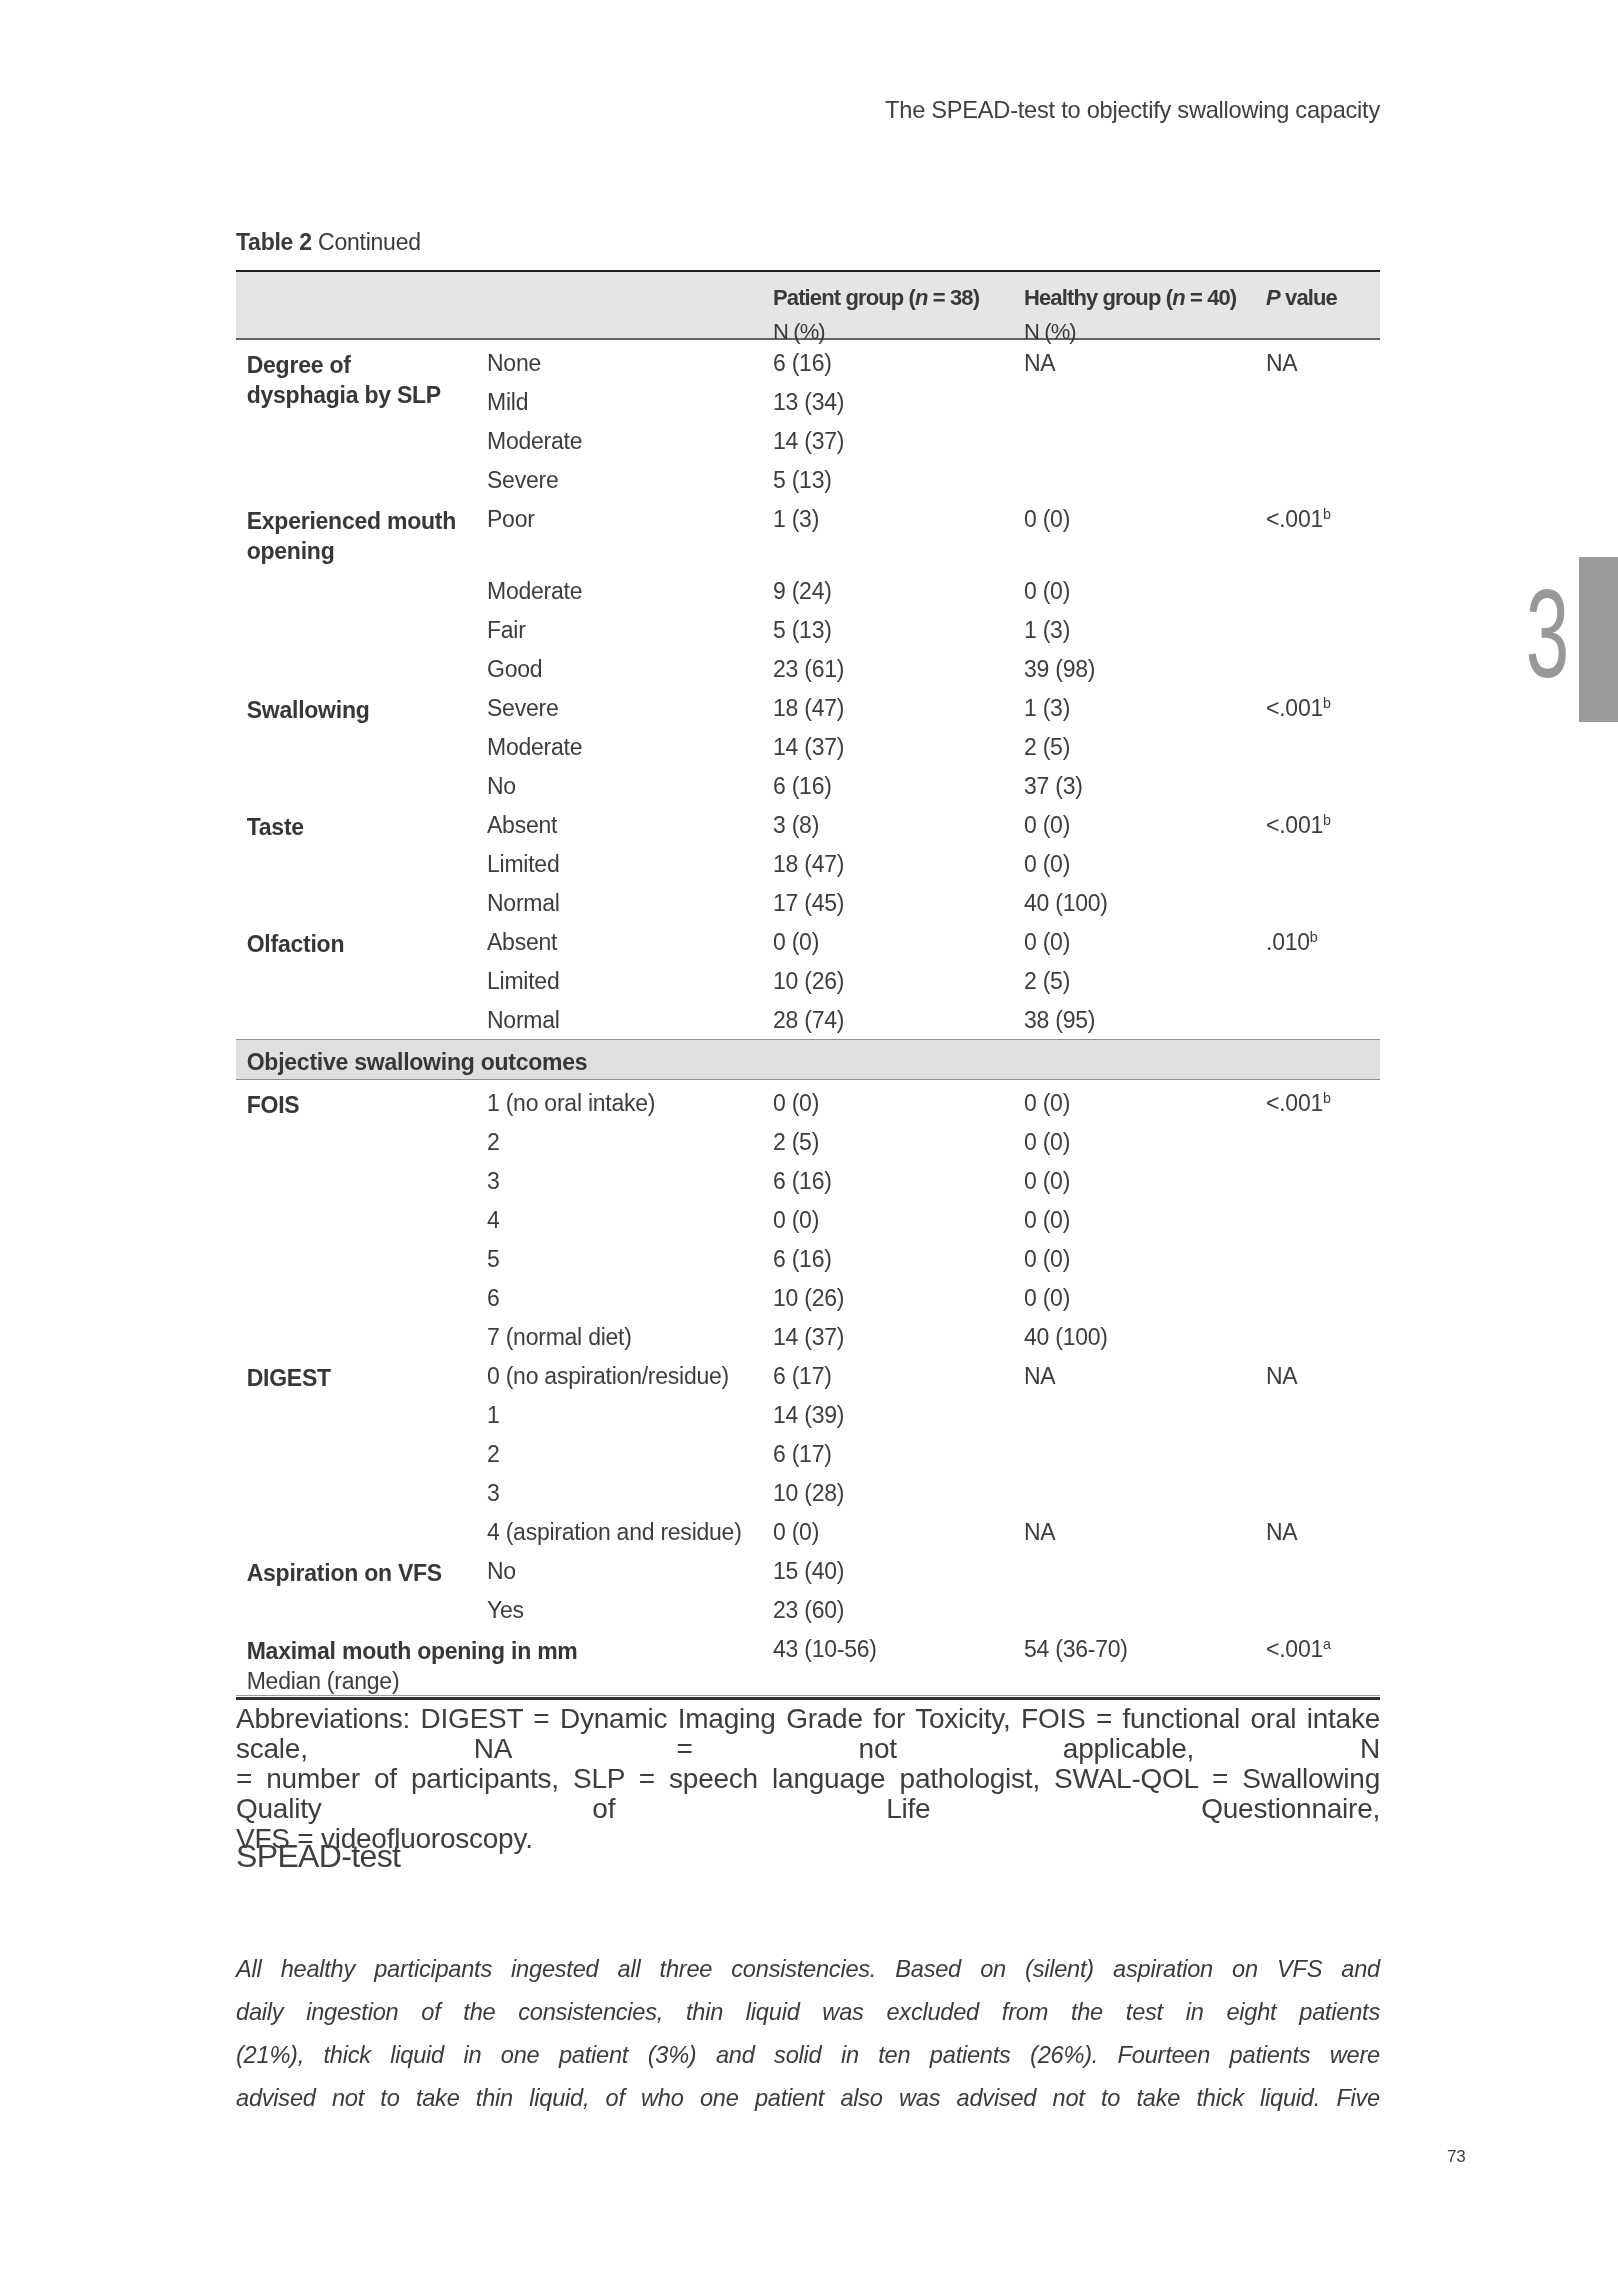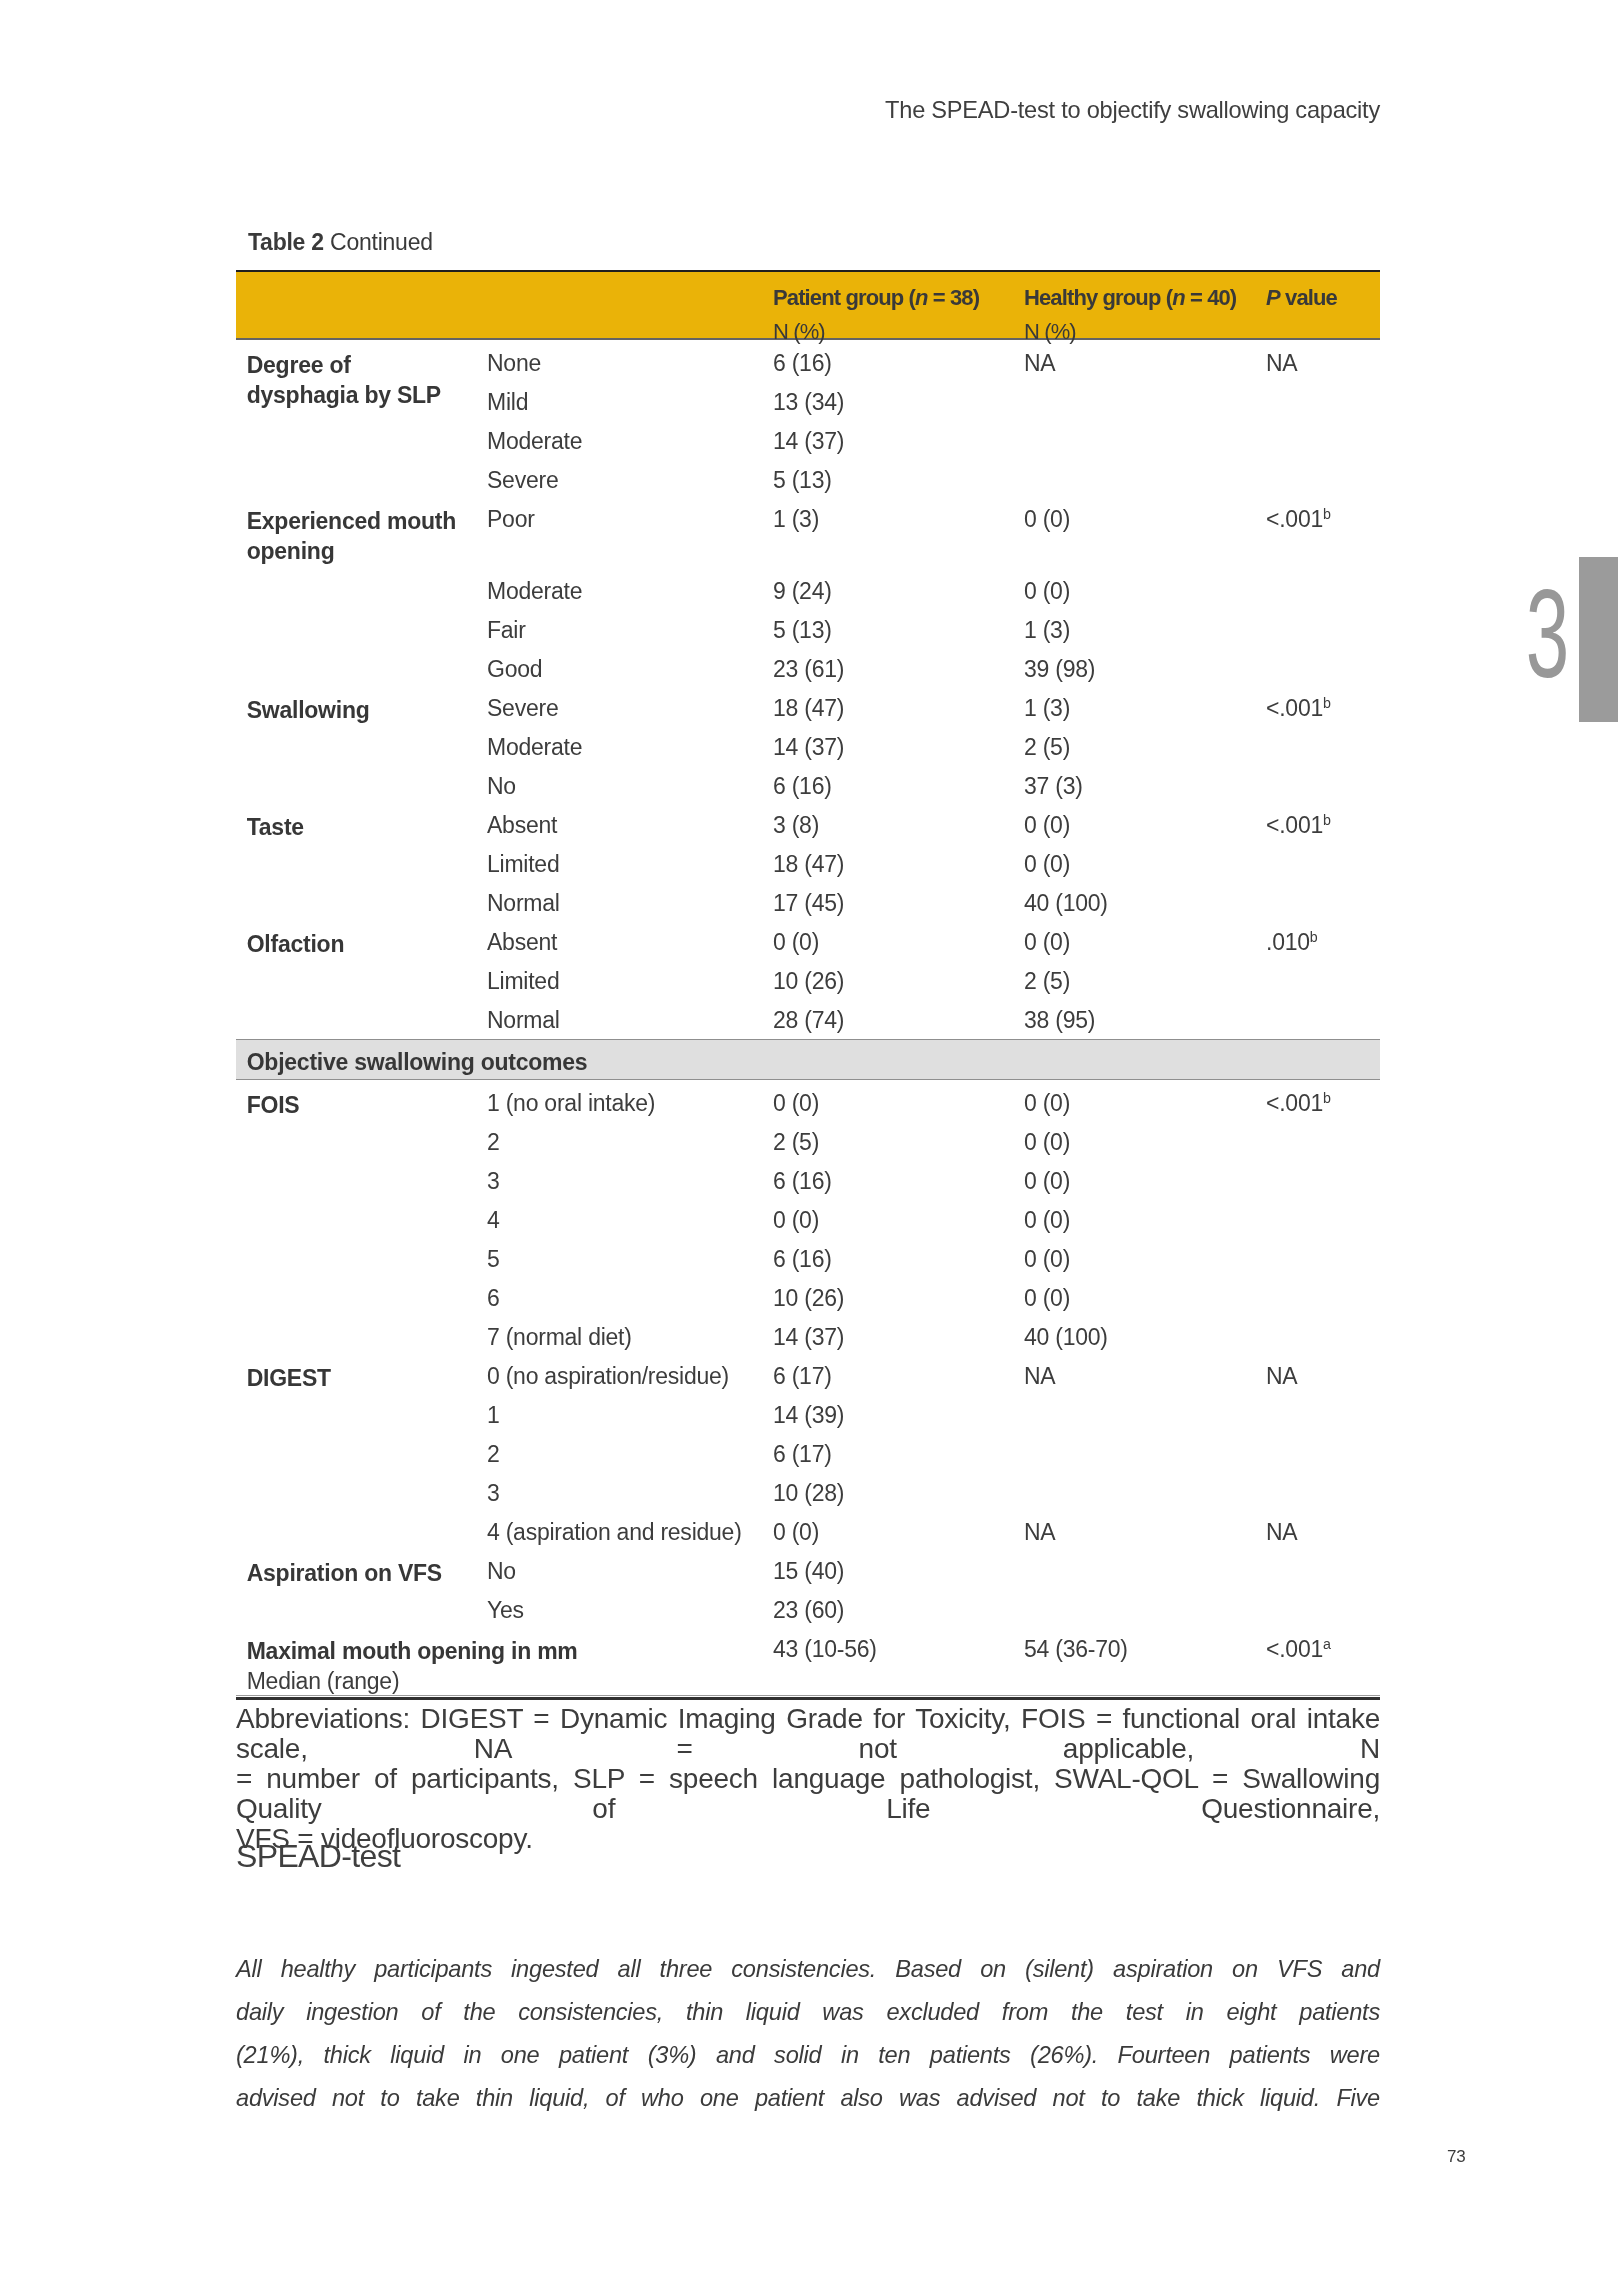--- a/index.html
+++ b/index.html
@@ -9,25 +9,25 @@
   }
   
   .running-head{position:absolute;left:236px;top:97px;width:1144px;text-align:right;
     font-size:23.6px;color:#3f3f3f;}
   .chapter-tab{position:absolute;left:1579px;top:557px;width:40px;height:165px;background:#9b9b9b;}
   .chapter-number{position:absolute;left:1485px;top:571px;width:84px;text-align:right;
     font-size:126px;line-height:1;color:#989898;transform:scaleX(0.62);transform-origin:100% 50%;}
   .page-number{position:absolute;left:1447px;top:2147px;width:69px;text-align:left;
     font-size:17px;color:#3d3d3d;}
   
-  .caption{position:absolute;left:236px;top:229px;font-size:23px;color:#3a3a3a;margin-left:12px;}
+  .caption{position:absolute;left:236px;top:229px;font-size:23px;color:#3a3a3a;}
   .caption .b{font-weight:bold;}
   
   .spead-table{position:absolute;left:236px;top:270px;width:1144px;}
-  .thead{position:relative;height:66px;background:#eab308;
+  .thead{position:relative;height:66px;background:#e5e5e5;
     border-top:2.3px solid #1f1f1f;border-bottom:2.3px solid #646464;}
   .hcell{position:absolute;top:9px;font-weight:bold;font-size:22px;letter-spacing:-0.04em;
     line-height:34px;color:#393939;white-space:nowrap;}
   .hcell .sub{font-weight:normal;}
   .hc3{left:537px;} .hc4{left:788px;} .hc5{left:1030px;}
   .row{position:relative;height:39px;}
   .row.h94{height:72px;} .row.h91{height:69px;}
   .cell{position:absolute;top:10px;font-size:23px;line-height:26px;white-space:nowrap;color:#3d3d3d;}
   .cat{left:10.7px;font-weight:bold;color:#373737;line-height:30px;width:502px;}
   .cat .catline{display:block;}

